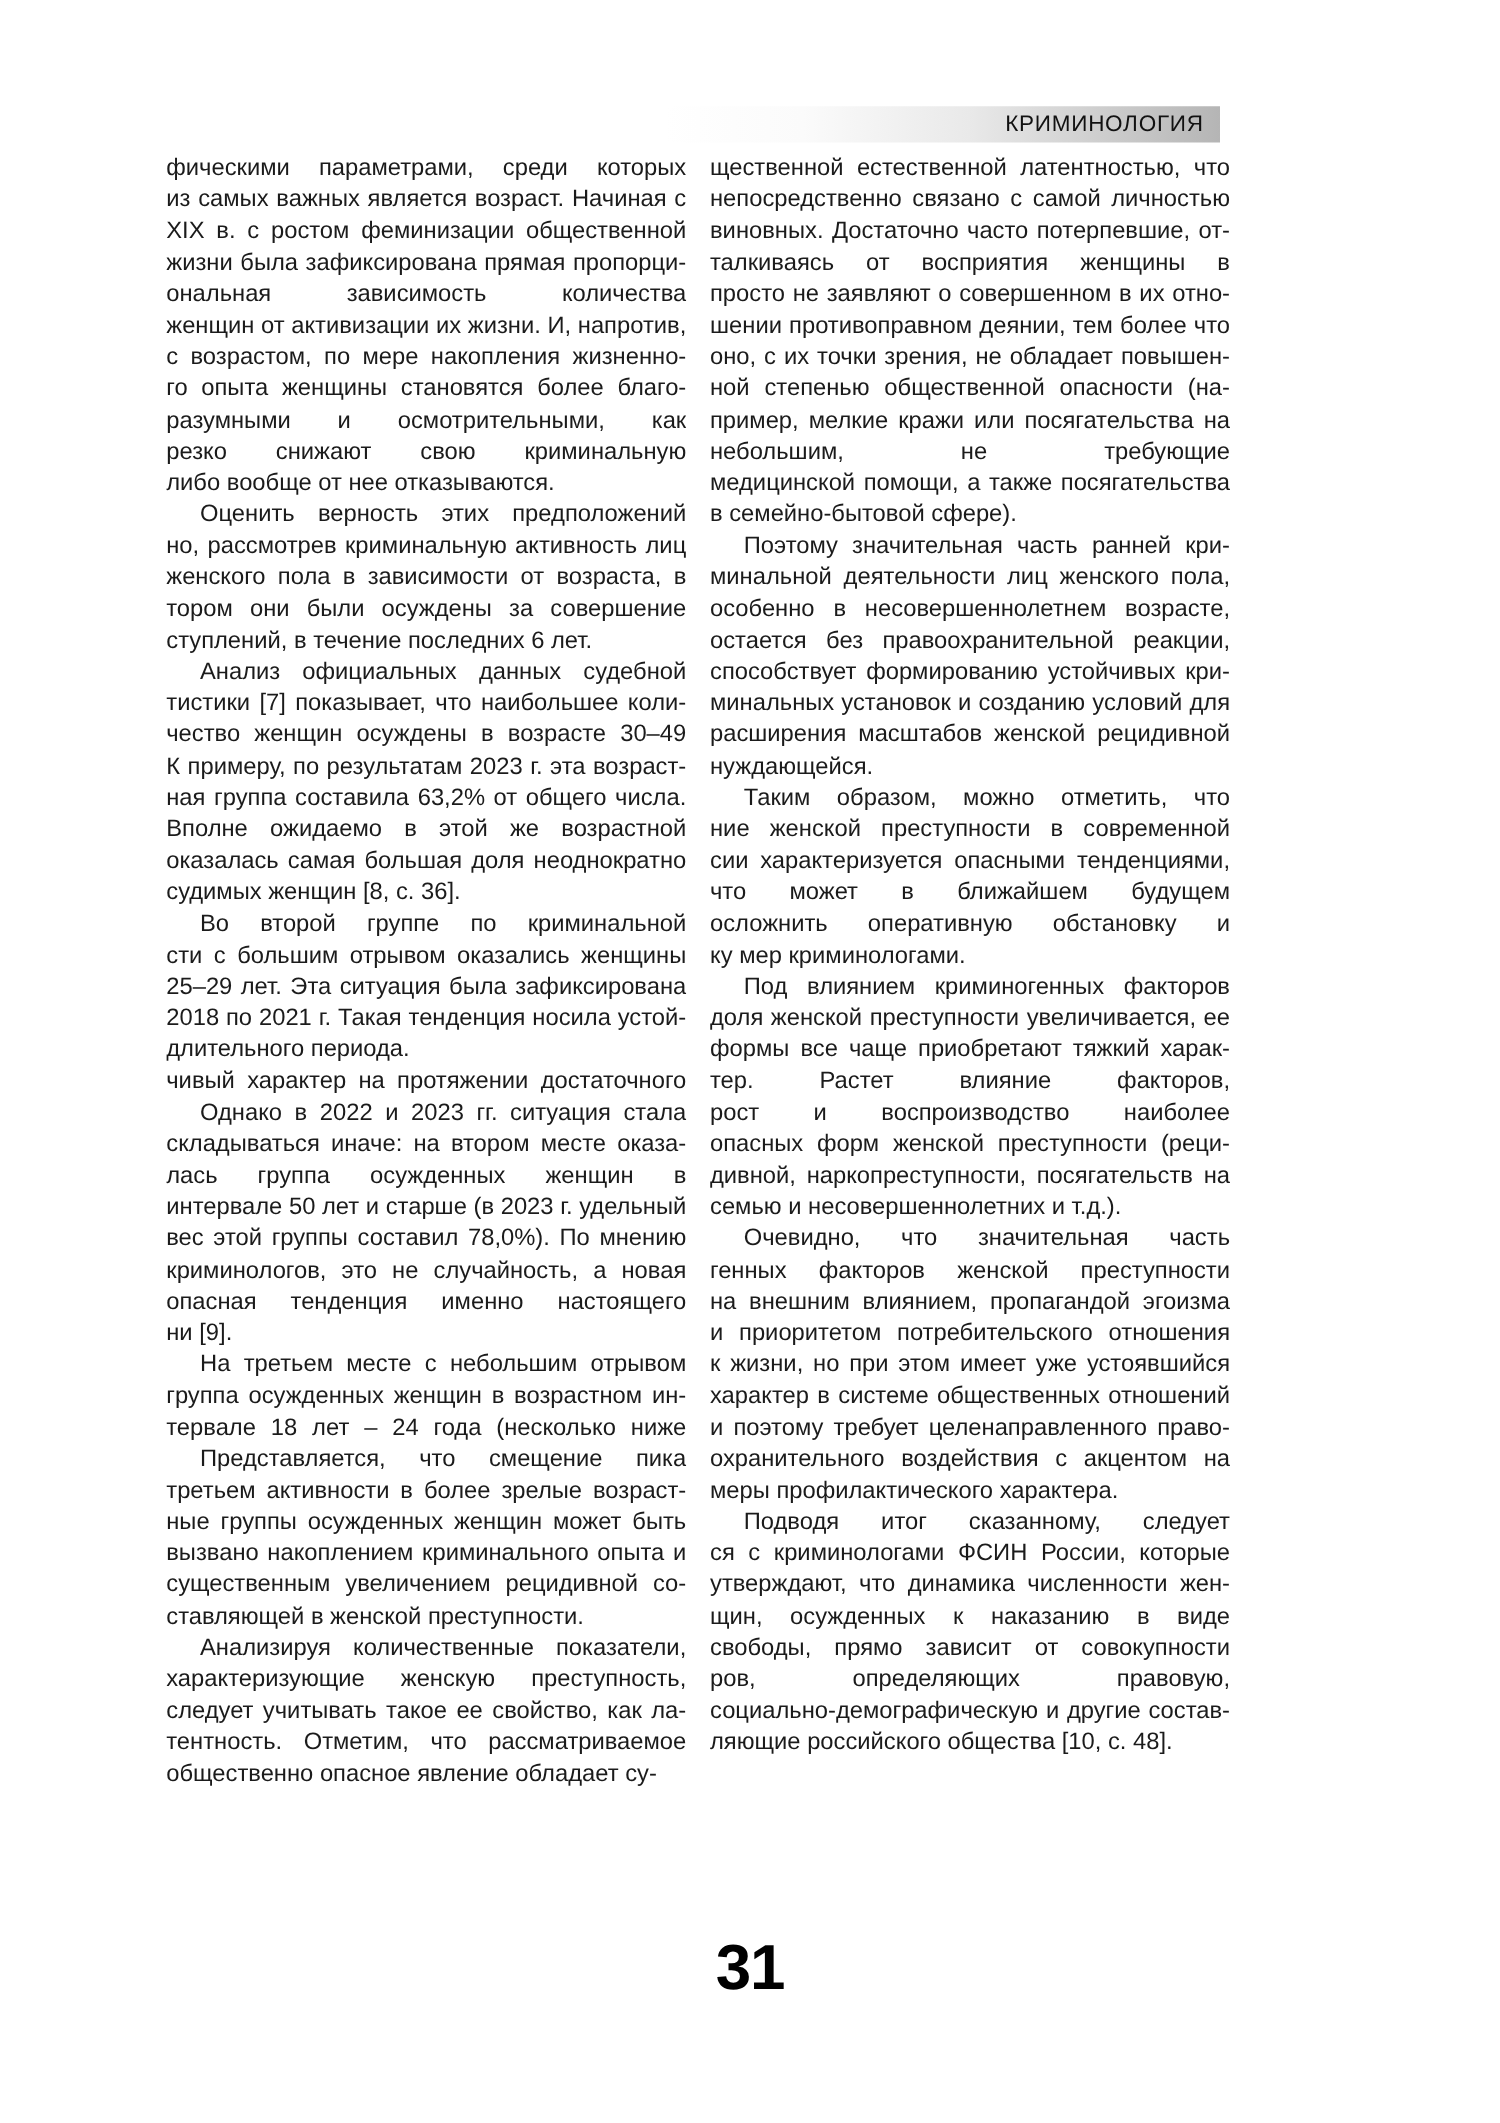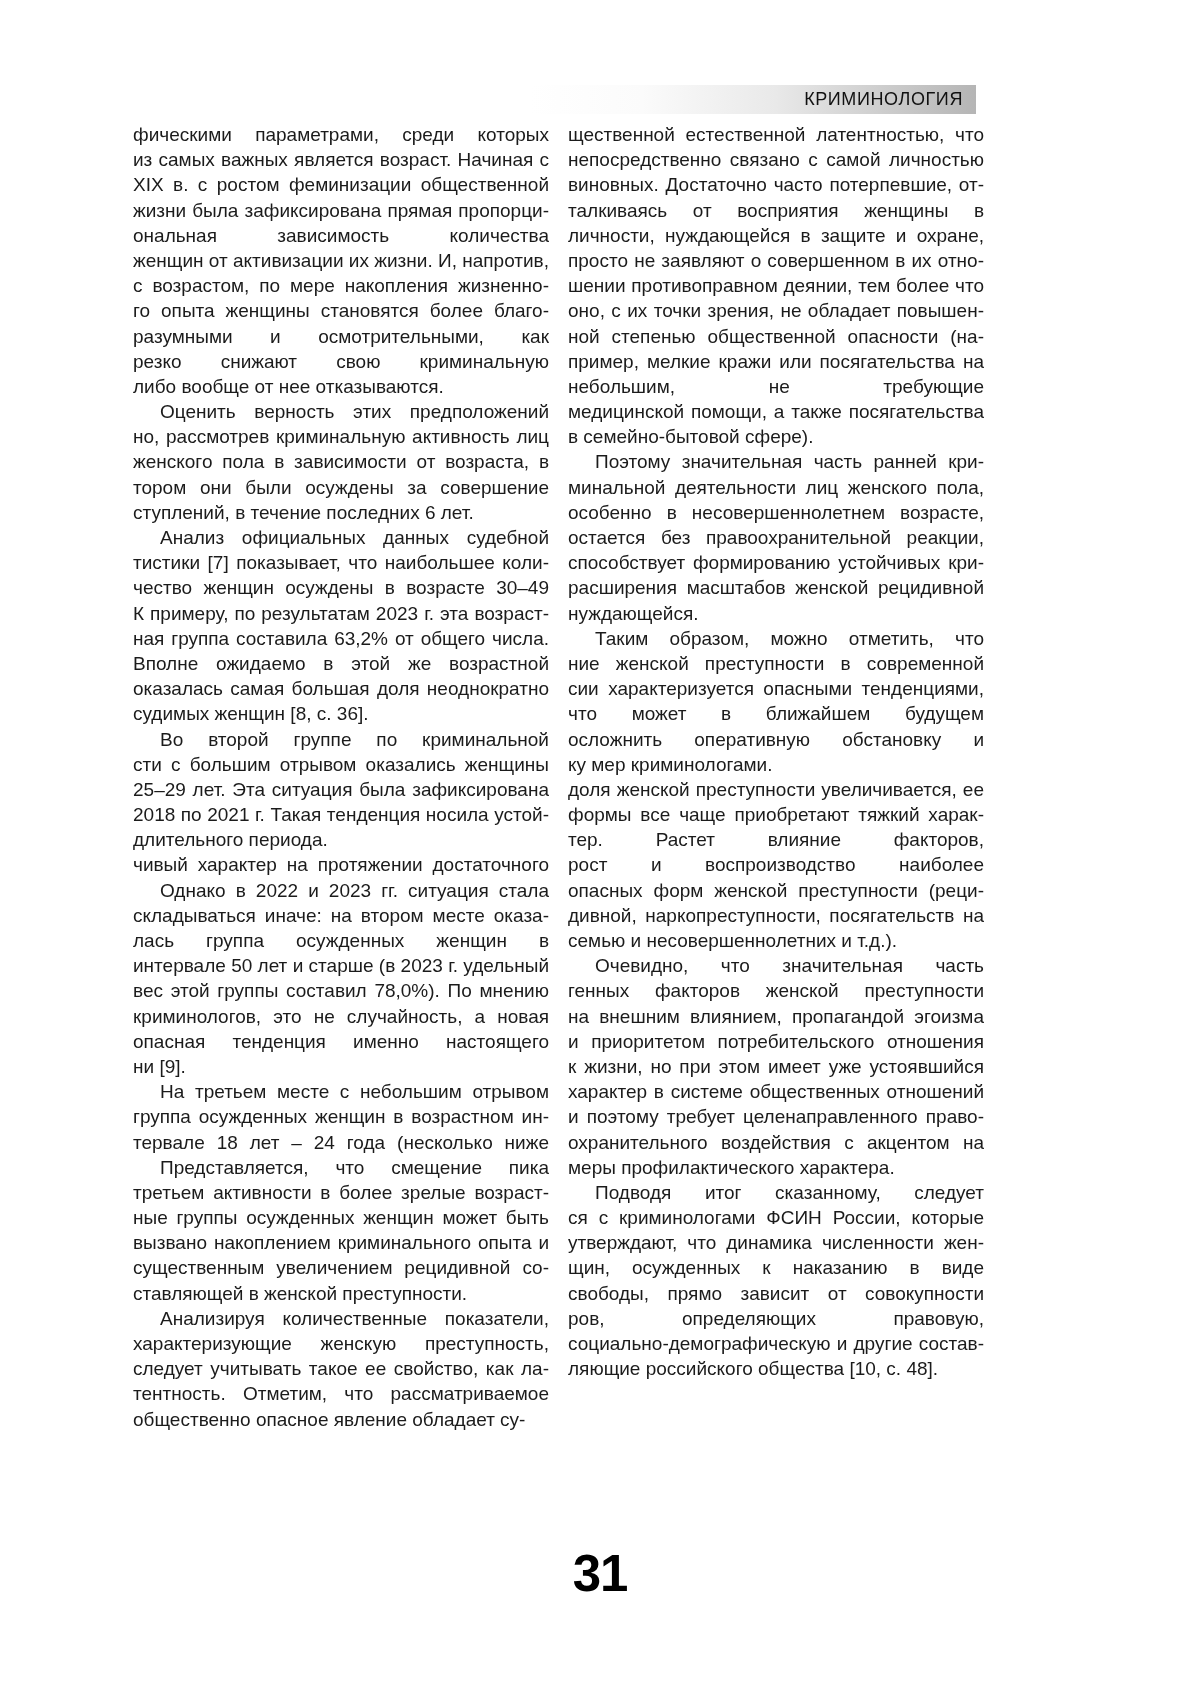--- a/index.html
+++ b/index.html
@@ -145,48 +145,49 @@
           <div class="line">тентность. Отметим, что рассматриваемое</div>
           <div class="line last">общественно опасное явление обладает су-</div>
         </div>
       </div>
     <div class="column" id="col-right">
         <div class="paragraph">
           <div class="line">щественной естественной латентностью, что</div>
           <div class="line">непосредственно связано с самой личностью</div>
           <div class="line">виновных. Достаточно часто потерпевшие, от-</div>
           <div class="line">талкиваясь от восприятия женщины в качестве</div>
-          <div class="line">личности, нуждающейся в защите и охране,</div>
           <div class="line">просто не заявляют о совершенном в их отно-</div>
           <div class="line">шении противоправном деянии, тем более что</div>
           <div class="line">оно, с их точки зрения, не обладает повышен-</div>
           <div class="line">ной степенью общественной опасности (на-</div>
           <div class="line">пример, мелкие кражи или посягательства на</div>
           <div class="line">небольшим, не требующие квалифицированной</div>
           <div class="line">медицинской помощи, а также посягательства</div>
           <div class="line last">в семейно-бытовой сфере).</div>
         </div>
         <div class="paragraph">
           <div class="line indent">Поэтому значительная часть ранней кри-</div>
           <div class="line">минальной деятельности лиц женского пола,</div>
           <div class="line">особенно в несовершеннолетнем возрасте,</div>
           <div class="line">остается без правоохранительной реакции, что</div>
           <div class="line">способствует формированию устойчивых кри-</div>
+          <div class="line">минальных установок и созданию условий для</div>
           <div class="line">расширения масштабов женской рецидивной</div>
           <div class="line last">нуждающейся.</div>
         </div>
         <div class="paragraph">
           <div class="line indent">Таким образом, можно отметить, что состоя-</div>
           <div class="line">ние женской преступности в современной Рос-</div>
           <div class="line">сии характеризуется опасными тенденциями,</div>
           <div class="line">что может в ближайшем будущем существенно</div>
           <div class="line">осложнить оперативную обстановку и выработ-</div>
           <div class="line last">ку мер криминологами.</div>
         </div>
         <div class="paragraph">
+          <div class="line indent">Под влиянием криминогенных факторов</div>
           <div class="line">доля женской преступности увеличивается, ее</div>
           <div class="line">формы все чаще приобретают тяжкий харак-</div>
           <div class="line">тер. Растет влияние факторов, продуцирующих</div>
           <div class="line">рост и воспроизводство наиболее общественно</div>
           <div class="line">опасных форм женской преступности (реци-</div>
           <div class="line">дивной, наркопреступности, посягательств на</div>
           <div class="line last">семью и несовершеннолетних и т.д.).</div>
         </div>
         <div class="paragraph">
           <div class="line indent">Очевидно, что значительная часть кримино-</div>

